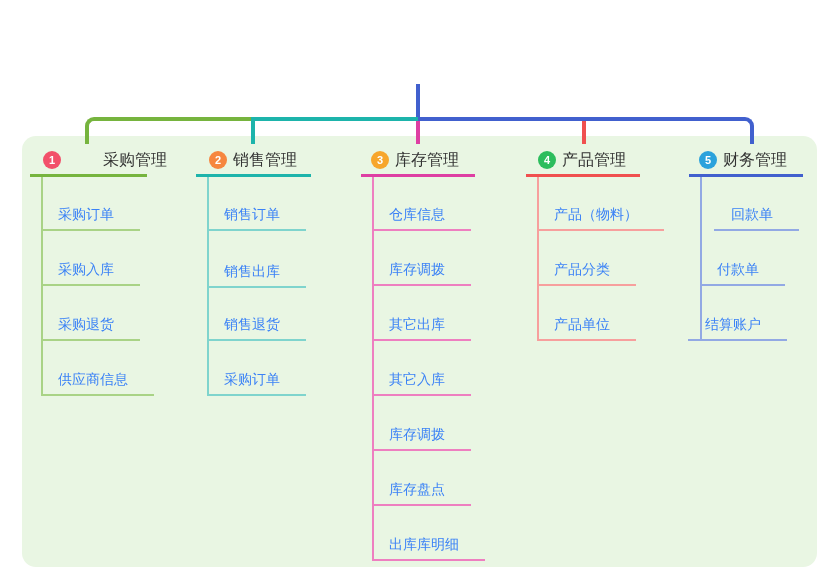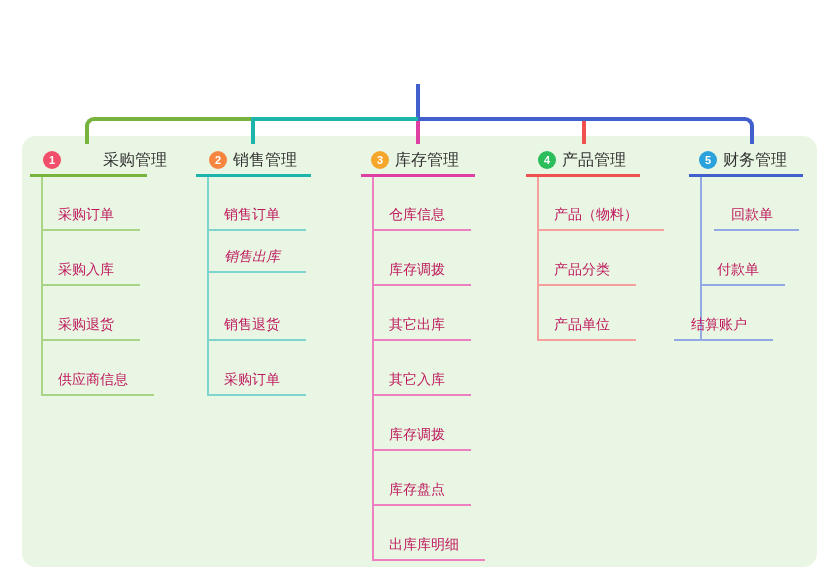--- a/index.html
+++ b/index.html
@@ -63,21 +63,21 @@
     color: #333333;
     font-weight: 500;
     white-space: nowrap;
     cursor: default;
   }
   .child-vline { position: absolute; width: 2px; }
   .child-item {
     position: absolute;
     font-size: 14px;
     line-height: 17px;
-    color: #be185d;
+    color: #3b82f6;
     white-space: nowrap;
     padding: 0 26px 6px 17px;
     border-bottom-style: solid;
     border-bottom-width: 2px;
     cursor: default;
   }
 </style>
 </head>
 <body>
 
@@ -102,21 +102,21 @@
       <div class="child-vline" style="left: 41px; top: 177px; height: 219px; background: rgb(169, 211, 134);"></div>
       <div class="child-item" style="left: 41px; top: 206px; border-bottom-color: rgb(169, 211, 134);">采购订单</div>
       <div class="child-item" style="left: 41px; top: 261px; border-bottom-color: rgb(169, 211, 134);">采购入库</div>
       <div class="child-item" style="left: 41px; top: 316px; border-bottom-color: rgb(169, 211, 134);">采购退货</div>
       <div class="child-item" style="left: 41px; top: 371px; border-bottom-color: rgb(169, 211, 134);">供应商信息</div>
       <div class="title-underline" style="left: 196px; top: 174px; width: 115px; background: rgb(29, 180, 171);"></div>
       <div class="branch-badge" style="left: 209px; top: 151px; background: rgb(246, 134, 63);">2</div>
       <div class="branch-title" style="left: 233px; top: 150px;">销售管理</div>
       <div class="child-vline" style="left: 207px; top: 177px; height: 219px; background: rgb(127, 212, 205);"></div>
       <div class="child-item" style="left: 207px; top: 206px; border-bottom-color: rgb(127, 212, 205);">销售订单</div>
-      <div class="child-item" style="left: 207px; top: 248px; border-bottom-color: rgb(127, 212, 205); font-style: italic;">销售出库</div>
+      <div class="child-item" style="left: 207px; top: 263px; border-bottom-color: rgb(127, 212, 205);">销售出库</div>
       <div class="child-item" style="left: 207px; top: 316px; border-bottom-color: rgb(127, 212, 205);">销售退货</div>
       <div class="child-item" style="left: 207px; top: 371px; border-bottom-color: rgb(127, 212, 205);">采购订单</div>
       <div class="title-underline" style="left: 361px; top: 174px; width: 114px; background: rgb(222, 63, 163);"></div>
       <div class="branch-badge" style="left: 371px; top: 151px; background: rgb(247, 166, 44);">3</div>
       <div class="branch-title" style="left: 395px; top: 150px;">库存管理</div>
       <div class="child-vline" style="left: 372px; top: 177px; height: 384px; background: rgb(238, 127, 192);"></div>
       <div class="child-item" style="left: 372px; top: 206px; border-bottom-color: rgb(238, 127, 192);">仓库信息</div>
       <div class="child-item" style="left: 372px; top: 261px; border-bottom-color: rgb(238, 127, 192);">库存调拨</div>
       <div class="child-item" style="left: 372px; top: 316px; border-bottom-color: rgb(238, 127, 192);">其它出库</div>
       <div class="child-item" style="left: 372px; top: 371px; border-bottom-color: rgb(238, 127, 192);">其它入库</div>
@@ -129,17 +129,17 @@
       <div class="child-vline" style="left: 537px; top: 177px; height: 164px; background: rgb(247, 159, 157);"></div>
       <div class="child-item" style="left: 537px; top: 206px; border-bottom-color: rgb(247, 159, 157);">产品（物料）</div>
       <div class="child-item" style="left: 537px; top: 261px; border-bottom-color: rgb(247, 159, 157);">产品分类</div>
       <div class="child-item" style="left: 537px; top: 316px; border-bottom-color: rgb(247, 159, 157);">产品单位</div>
       <div class="title-underline" style="left: 689px; top: 174px; width: 114px; background: rgb(65, 96, 206);"></div>
       <div class="branch-badge" style="left: 699px; top: 151px; background: rgb(43, 162, 220);">5</div>
       <div class="branch-title" style="left: 723px; top: 150px;">财务管理</div>
       <div class="child-vline" style="left: 700px; top: 177px; height: 164px; background: rgb(146, 169, 228);"></div>
       <div class="child-item" style="left: 714px; top: 206px; border-bottom-color: rgb(146, 169, 228);">回款单</div>
       <div class="child-item" style="left: 700px; top: 261px; border-bottom-color: rgb(146, 169, 228);">付款单</div>
-      <div class="child-item" style="left: 674px; top: 316px; border-bottom-color: rgb(146, 169, 228);">结算账户</div>
+      <div class="child-item" style="left: 688px; top: 316px; border-bottom-color: rgb(146, 169, 228);">结算账户</div>
     </div>
 
 
 </div>
 
 </body></html>

